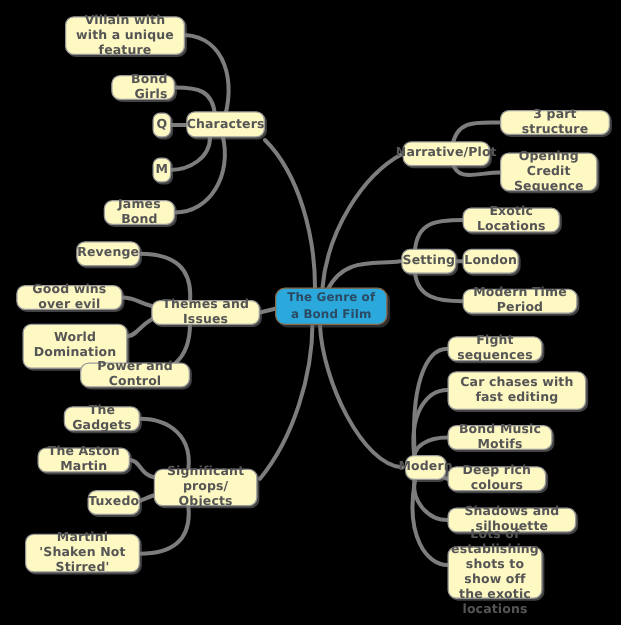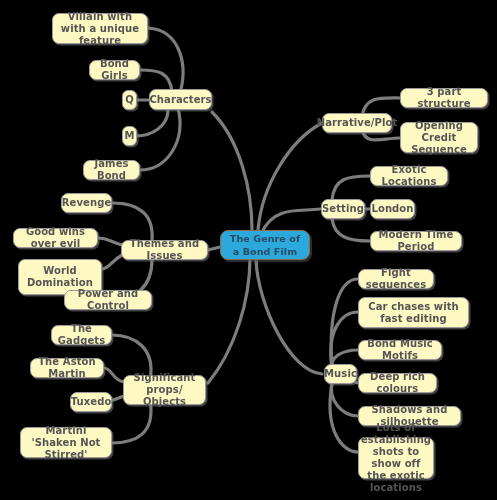--- a/index.html
+++ b/index.html
@@ -114,21 +114,21 @@
   </div>
 
   <div class="node" style="left:149px; top:89px; width:63px; height:21px;">
     <span>Characters</span>
   </div>
 
   <div class="node" style="left:52px; top:13px; width:96px; height:31px;">
     <span>Villain with with a unique feature</span>
   </div>
 
-  <div class="node" style="left:89px; top:60px; width:51px; height:20px;">
+  <div class="node" style="left:89px; top:60px; width:51px; height:20px;text-align:right;">
     <span>Bond Girls</span>
   </div>
 
   <div class="node tiny" style="left:122px; top:90px; width:15px; height:20px;">
     <span>Q</span>
   </div>
 
   <div class="node tiny" style="left:122px; top:126px; width:15px; height:20px;">
     <span>M</span>
   </div>
@@ -199,21 +199,21 @@
 
   <div class="node" style="left:370px; top:199px; width:45px; height:20px;">
     <span>London</span>
   </div>
 
   <div class="node" style="left:370px; top:231px; width:92px; height:20px;justify-content:center;">
     <span>Modern Time Period</span>
   </div>
 
   <div class="node" style="left:324px; top:364px; width:33px; height:20px;">
-    <span>Music</span>
+    <span>Modern</span>
   </div>
 
   <div class="node" style="left:358px; top:269px; width:76px; height:20px;">
     <span>Fight sequences</span>
   </div>
 
   <div class="node" style="left:358px; top:297px; width:111px; height:31px;">
     <span>Car chases with fast editing</span>
   </div>
 

